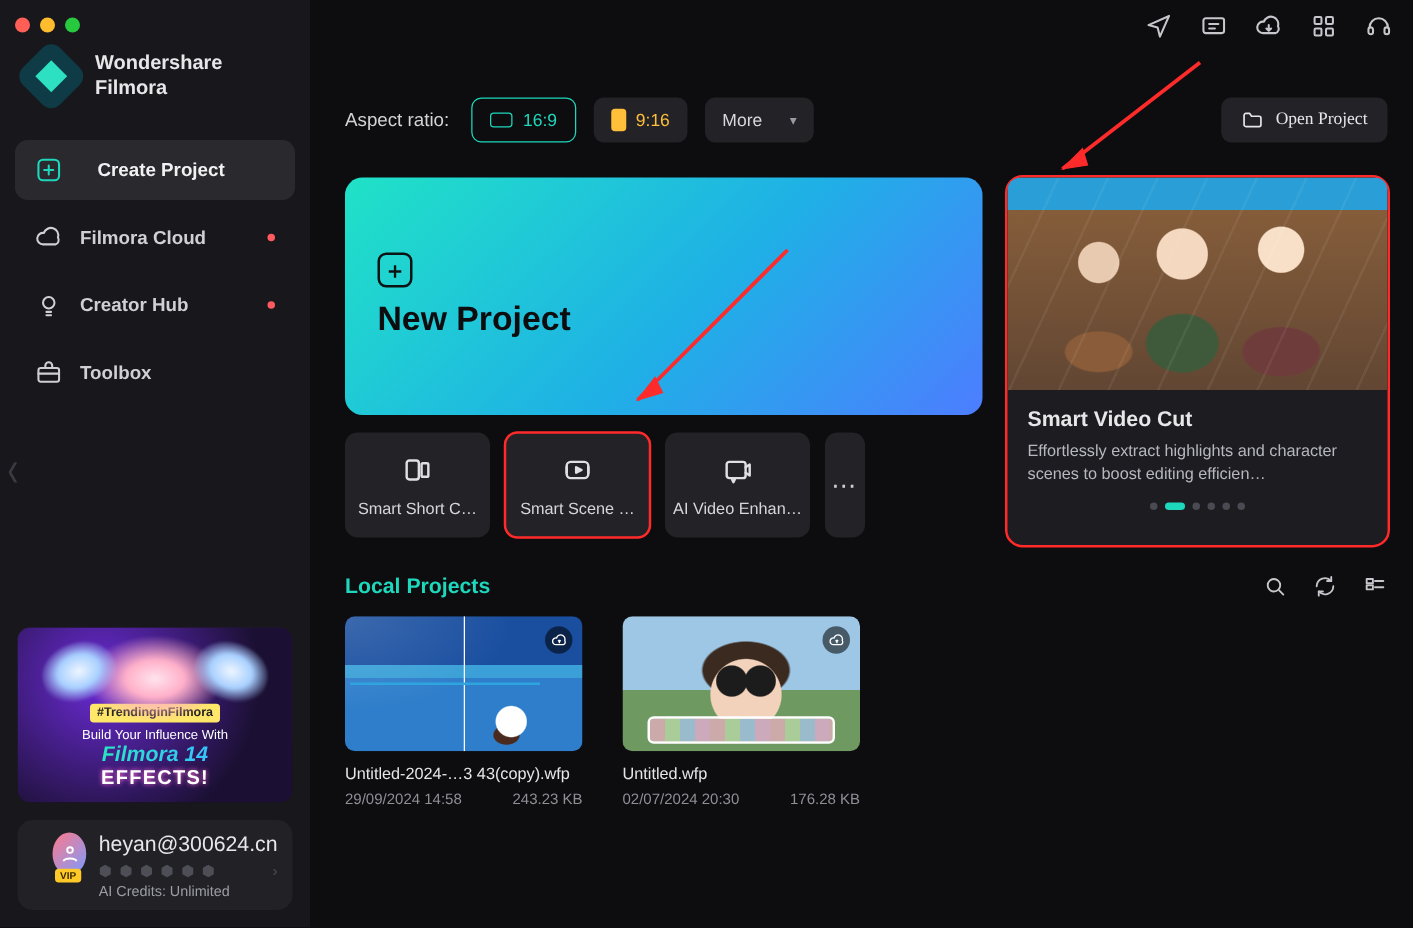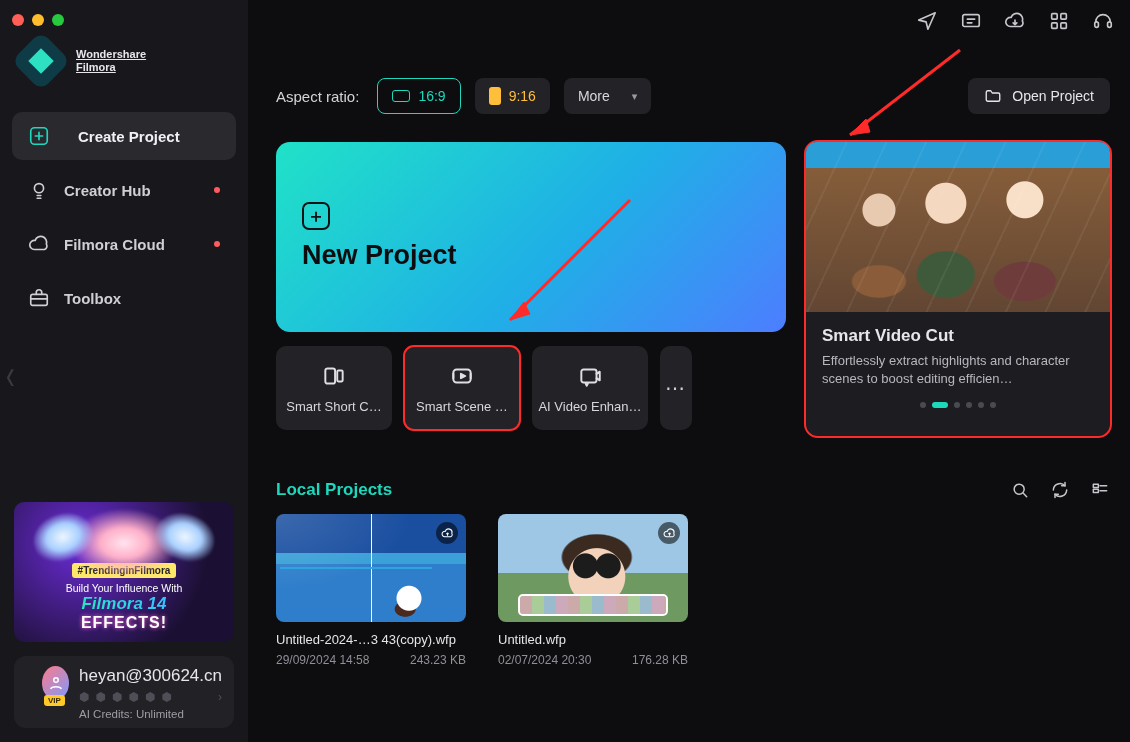--- a/index.html
+++ b/index.html
@@ -30,21 +30,21 @@
   .brand-logo {
     width: 42px; height: 42px; border-radius: 10px;
     background: #0e3b45;
     display: flex; align-items: center; justify-content: center;
     transform: rotate(45deg);
   }
   .brand-logo div {
     width: 18px; height: 18px; background: #2de0c2;
     transform: rotate(0deg);
   }
-  .brand-text { line-height: 1.22; font-weight: 600; font-size: 11px; text-decoration: underline; }
+  .brand-text { line-height: 1.22; font-weight: 600; font-size: 16px; }
 
   .nav-item {
     display: flex; align-items: center; gap: 14px;
     height: 48px; margin: 6px 12px; padding: 0 16px;
     border-radius: 10px; font-size: 15px; font-weight: 600;
     color: #cfcfd4; cursor: pointer;
   }
   .nav-item.active { background: #2a292e; color: #f1f1f3; gap: 28px; }
   .nav-icon { width: 22px; height: 22px; display:flex; align-items:center; justify-content:center; }
   .nav-dot { width:6px; height:6px; border-radius:50%; background:#ff5a5f; margin-left:auto; }
@@ -122,21 +122,21 @@
   }
   .chip.sel { border:1.5px solid #1dd8bd; color:#1dd8bd; background:transparent;}
   .chip.portrait { color:#ffbf3a; }
   .chip .ico { width:18px; height:12px; border:1.6px solid currentColor; border-radius:3px; }
   .chip.portrait .ico { width:12px; height:18px; background:#ffbf3a; border:none; }
   .more { gap:22px; }
   .more .chev { font-size:11px; color:#9a9aa2;}
   .open-btn {
     margin-left:auto; display:flex; align-items:center; gap:10px;
     height:36px; padding:0 16px; border-radius:8px; background:#232227;
-    color:#e7e7ea; font-size:14px; cursor:pointer;
+    color:#e7e7ea; font-size:14px; cursor:pointer;font-family:Liberation Serif, serif;
   }
 
   .hero-row { display:flex; gap:20px; }
 
   .new-project {
     width:510px; height:190px; border-radius:14px;
     background: linear-gradient(135deg,#20e2c7 0%, #1fb0e6 55%, #4d7dff 100%);
     position:relative; padding: 98px 0 0 26px;
   }
   .np-plus {
@@ -184,21 +184,21 @@
       radial-gradient(ellipse at 24% 82%, #8a5c39 0 26px, transparent 28px);
   }
   .feature-body { padding:14px 16px 0 16px; }
   .feature-title { font-size:17px; font-weight:700; margin-bottom:6px; }
   .feature-desc { font-size:13px; color:#b7b7bf; line-height:1.4; }
   .dots { display:flex; gap:6px; justify-content:center; padding:14px 0 10px 0;}
   .dots span { width:6px; height:6px; border-radius:50%; background:#4a4a52;}
   .dots span.a { width:16px; border-radius:3px; background:#1dd8bd;}
 
   
-  .lp-head { display:flex; align-items:center; margin-top:44px; margin-bottom:14px;}
+  .lp-head { display:flex; align-items:center; margin-top:23px; margin-bottom:14px;}
   .lp-title { color:#1dd8bd; font-size:17px; font-weight:700; }
   .lp-actions { margin-left:auto; display:flex; gap:20px; color:#c6c6cc;}
   .lp-actions .ti{ width:20px; height:20px; }
 
   .cards { display:flex; gap:32px; }
   .card { width:190px; }
   .thumb {
     width:190px; height:108px; border-radius:8px; position:relative;
     overflow:hidden;
   }
@@ -271,34 +271,34 @@
       <svg viewBox="0 0 24 24">
           <rect x="3" y="3" width="18" height="18" rx="4" stroke="#1dd8bd"></rect>
           <path d="M12 8v8M8 12h8" stroke="#1dd8bd"></path>
         </svg>
     </span>
     <span>Create Project</span>
   </div>
   <div class="nav-item">
     <span class="nav-icon">
       <svg viewBox="0 0 24 24">
+          <path d="M7 18a5 5 0 1 1 .8-9.93A6 6 0 0 1 20 12a4 4 0 0 1-2 6H7z"></path>
+        </svg>
+    </span>
+    <span>Filmora Cloud</span>
+    <span class="nav-dot"></span>
+  </div>
+  <div class="nav-item">
+    <span class="nav-icon">
+      <svg viewBox="0 0 24 24">
           <circle cx="12" cy="10" r="5"></circle>
           <path d="M10 18h4M10 21h4"></path>
         </svg>
     </span>
     <span>Creator Hub</span>
-    <span class="nav-dot"></span>
-  </div>
-  <div class="nav-item">
-    <span class="nav-icon">
-      <svg viewBox="0 0 24 24">
-          <path d="M7 18a5 5 0 1 1 .8-9.93A6 6 0 0 1 20 12a4 4 0 0 1-2 6H7z"></path>
-        </svg>
-    </span>
-    <span>Filmora Cloud</span>
     <span class="nav-dot"></span>
   </div>
   <div class="nav-item">
     <span class="nav-icon">
       <svg viewBox="0 0 24 24">
           <rect x="3" y="8" width="18" height="12" rx="2"></rect>
           <path d="M9 8V6a3 3 0 0 1 6 0v2M3 13h18"></path>
         </svg>
     </span>
     <span>Toolbox</span>

